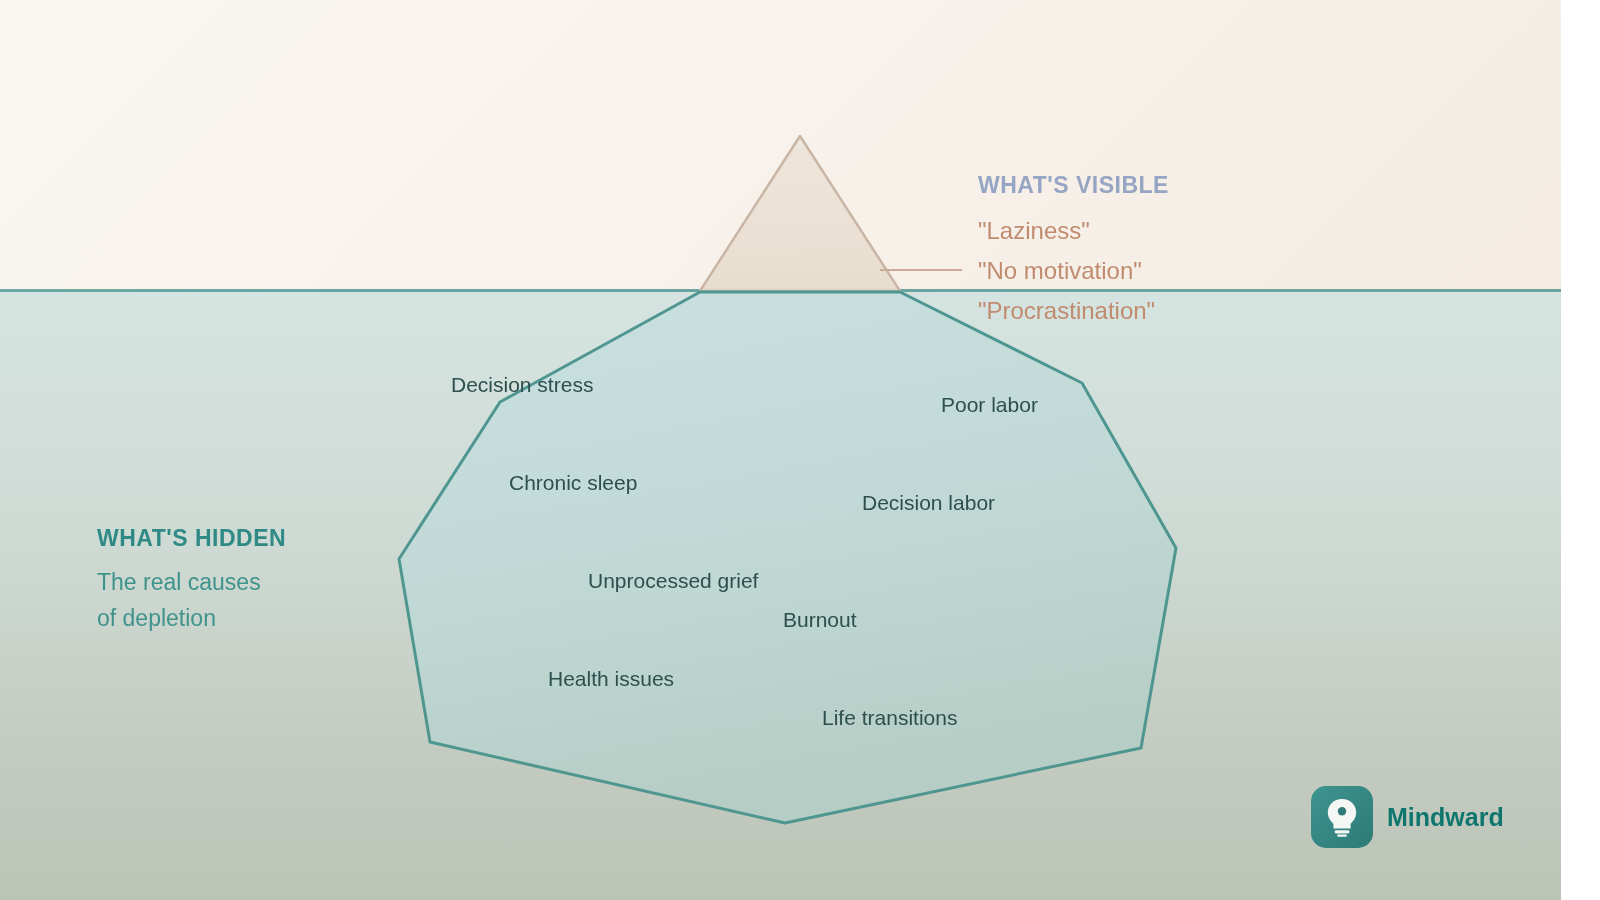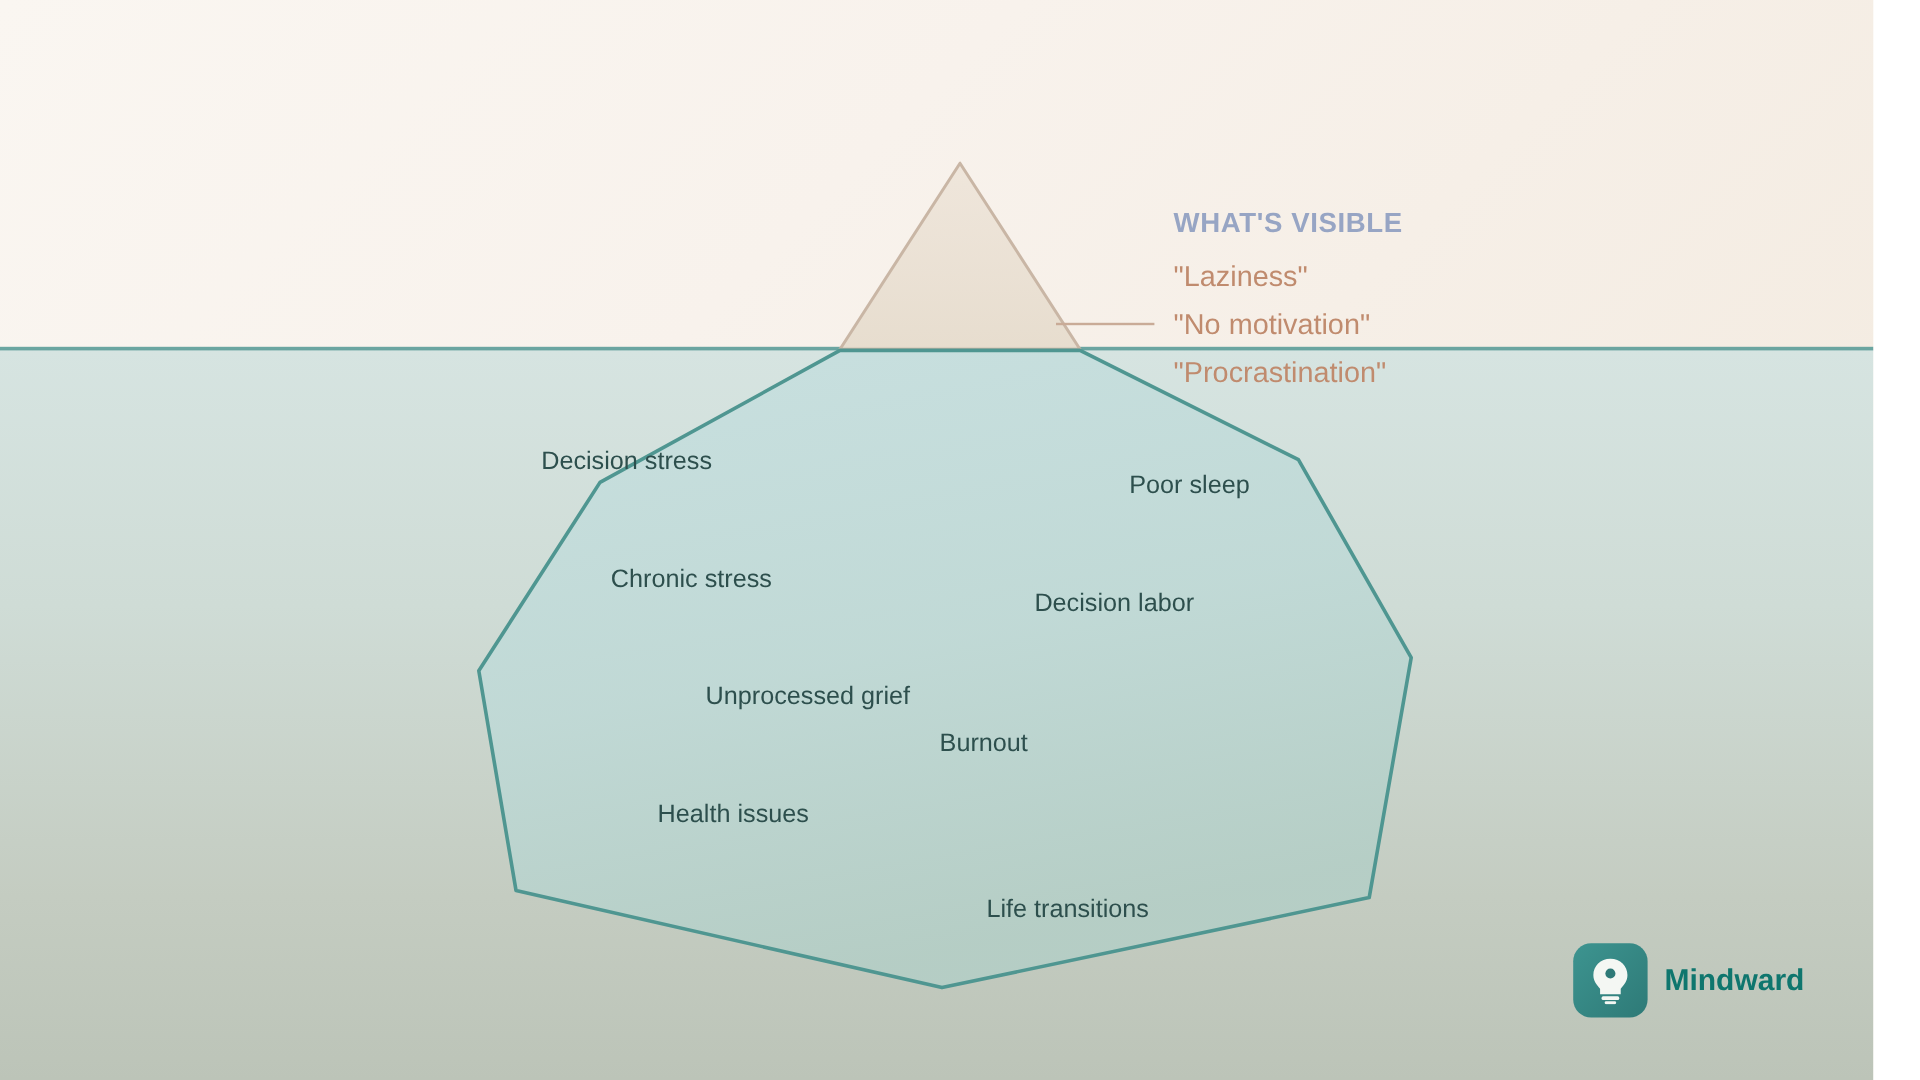--- a/index.html
+++ b/index.html
@@ -131,30 +131,35 @@
 
   <div class="connector"></div>
 
   <div class="callout" id="visible-callout">
     <p class="callout-head visible-head">WHAT'S VISIBLE</p>
     <div class="visible-item">"Laziness"</div>
     <div class="visible-item">"No motivation"</div>
     <div class="visible-item">"Procrastination"</div>
   </div>
 
+  <div class="callout" id="hidden-callout">
+    <p class="callout-head hidden-head">WHAT'S HIDDEN</p>
+    <div class="hidden-line">The real causes</div>
+    <div class="hidden-line">of depletion</div>
+  </div>
 
   <div id="berg-labels">
       <div class="berg-label" style="left: 451px; top: 373px;">Decision stress</div>
-      <div class="berg-label" style="left: 941px; top: 393px;">Poor sleep</div>
-      <div class="berg-label" style="left: 509px; top: 471px;">Chronic stress</div>
+      <div class="berg-label" style="left: 941px; top: 393px;">Poor labor</div>
+      <div class="berg-label" style="left: 509px; top: 471px;">Chronic sleep</div>
       <div class="berg-label" style="left: 862px; top: 491px;">Decision labor</div>
       <div class="berg-label" style="left: 588px; top: 569px; text-align: center;">Unprocessed grief</div>
       <div class="berg-label" style="left: 783px; top: 608px;">Burnout</div>
       <div class="berg-label" style="left: 548px; top: 667px;">Health issues</div>
-      <div class="berg-label" style="left: 822px; top: 706px; margin-top: 40px;">Life transitions</div>
+      <div class="berg-label" style="left: 822px; top: 706px;">Life transitions</div>
     </div>
 
   <div id="brand">
     <div class="brand-mark">
       <svg width="34" height="40" viewBox="0 0 34 40">
         <path d="M17 2 C8.7 2 2.8 8 2.8 15.6 C2.8 20.6 5.6 23.9 8.4 27 L8.4 31.5 L25.6 31.5 L25.6 27 C28.4 23.9 31.2 20.6 31.2 15.6 C31.2 8 25.3 2 17 2 Z" fill="#f4f7f3"></path>
         <circle cx="17" cy="14.2" r="4.2" fill="#2e7a77"></circle>
         <rect x="9.6" y="33.2" width="14.8" height="3.2" rx="1.4" fill="#f4f7f3"></rect>
         <rect x="12.2" y="37.4" width="9.6" height="2.4" rx="1.2" fill="#f4f7f3"></rect>
       </svg>

